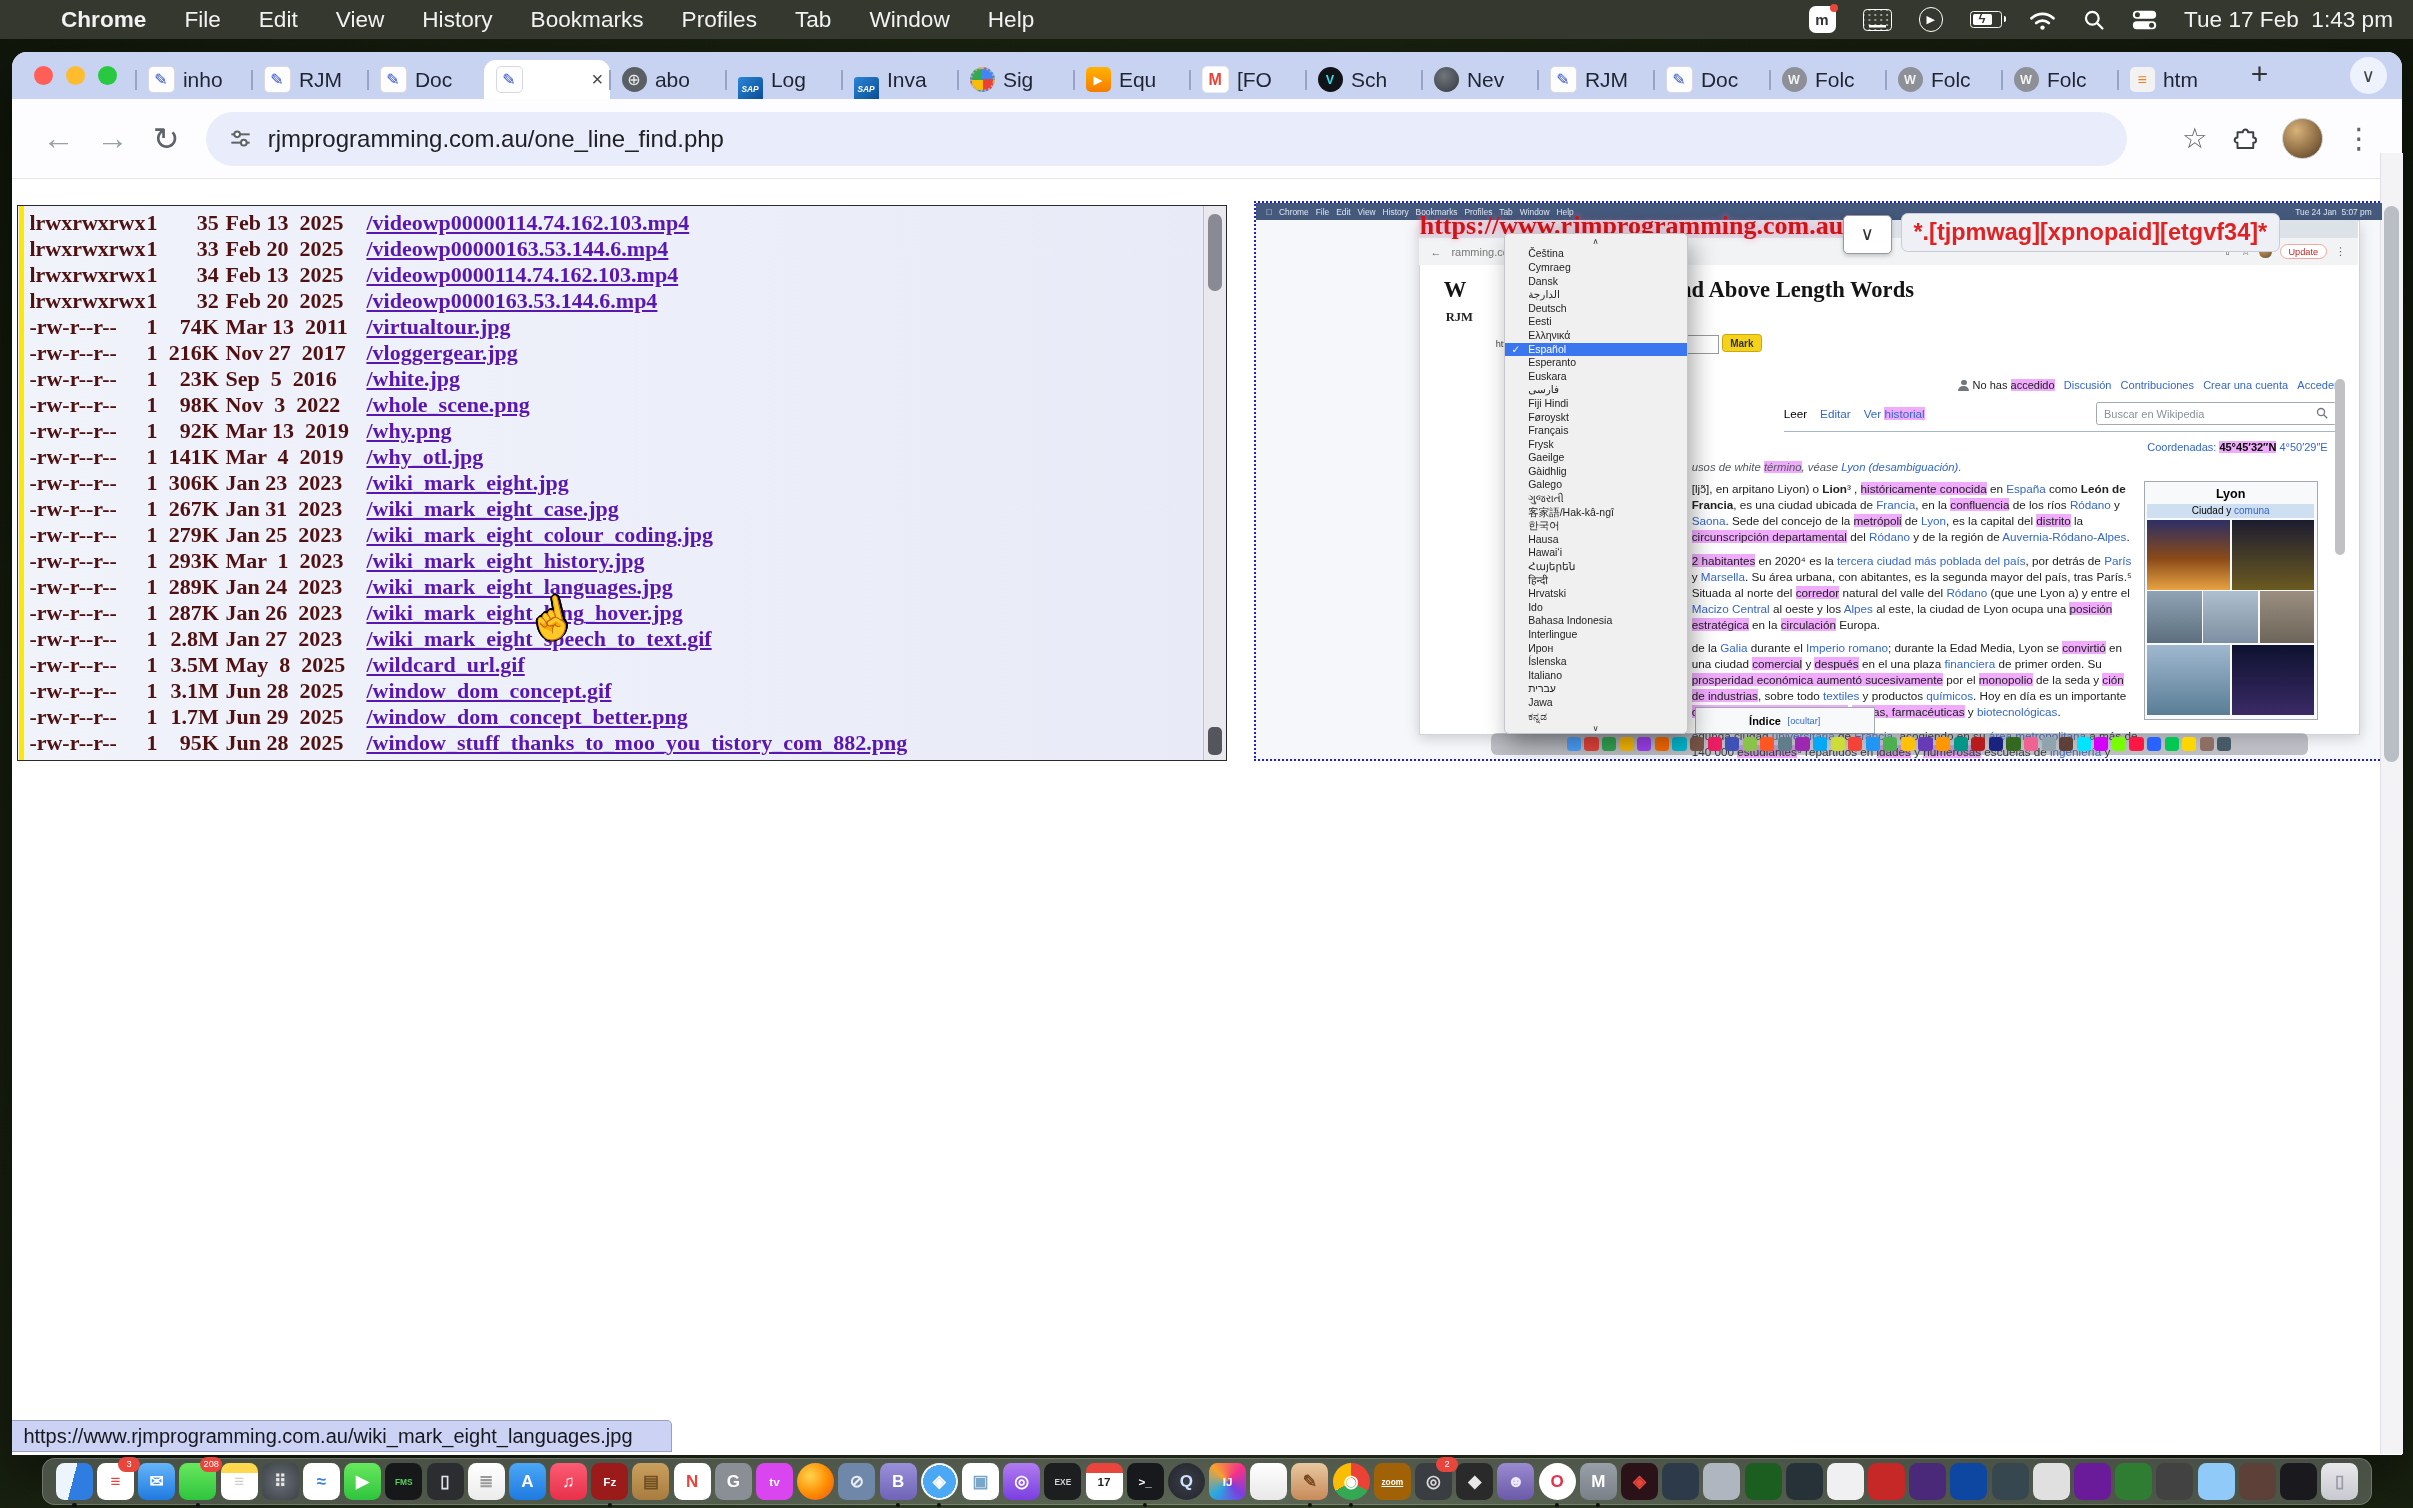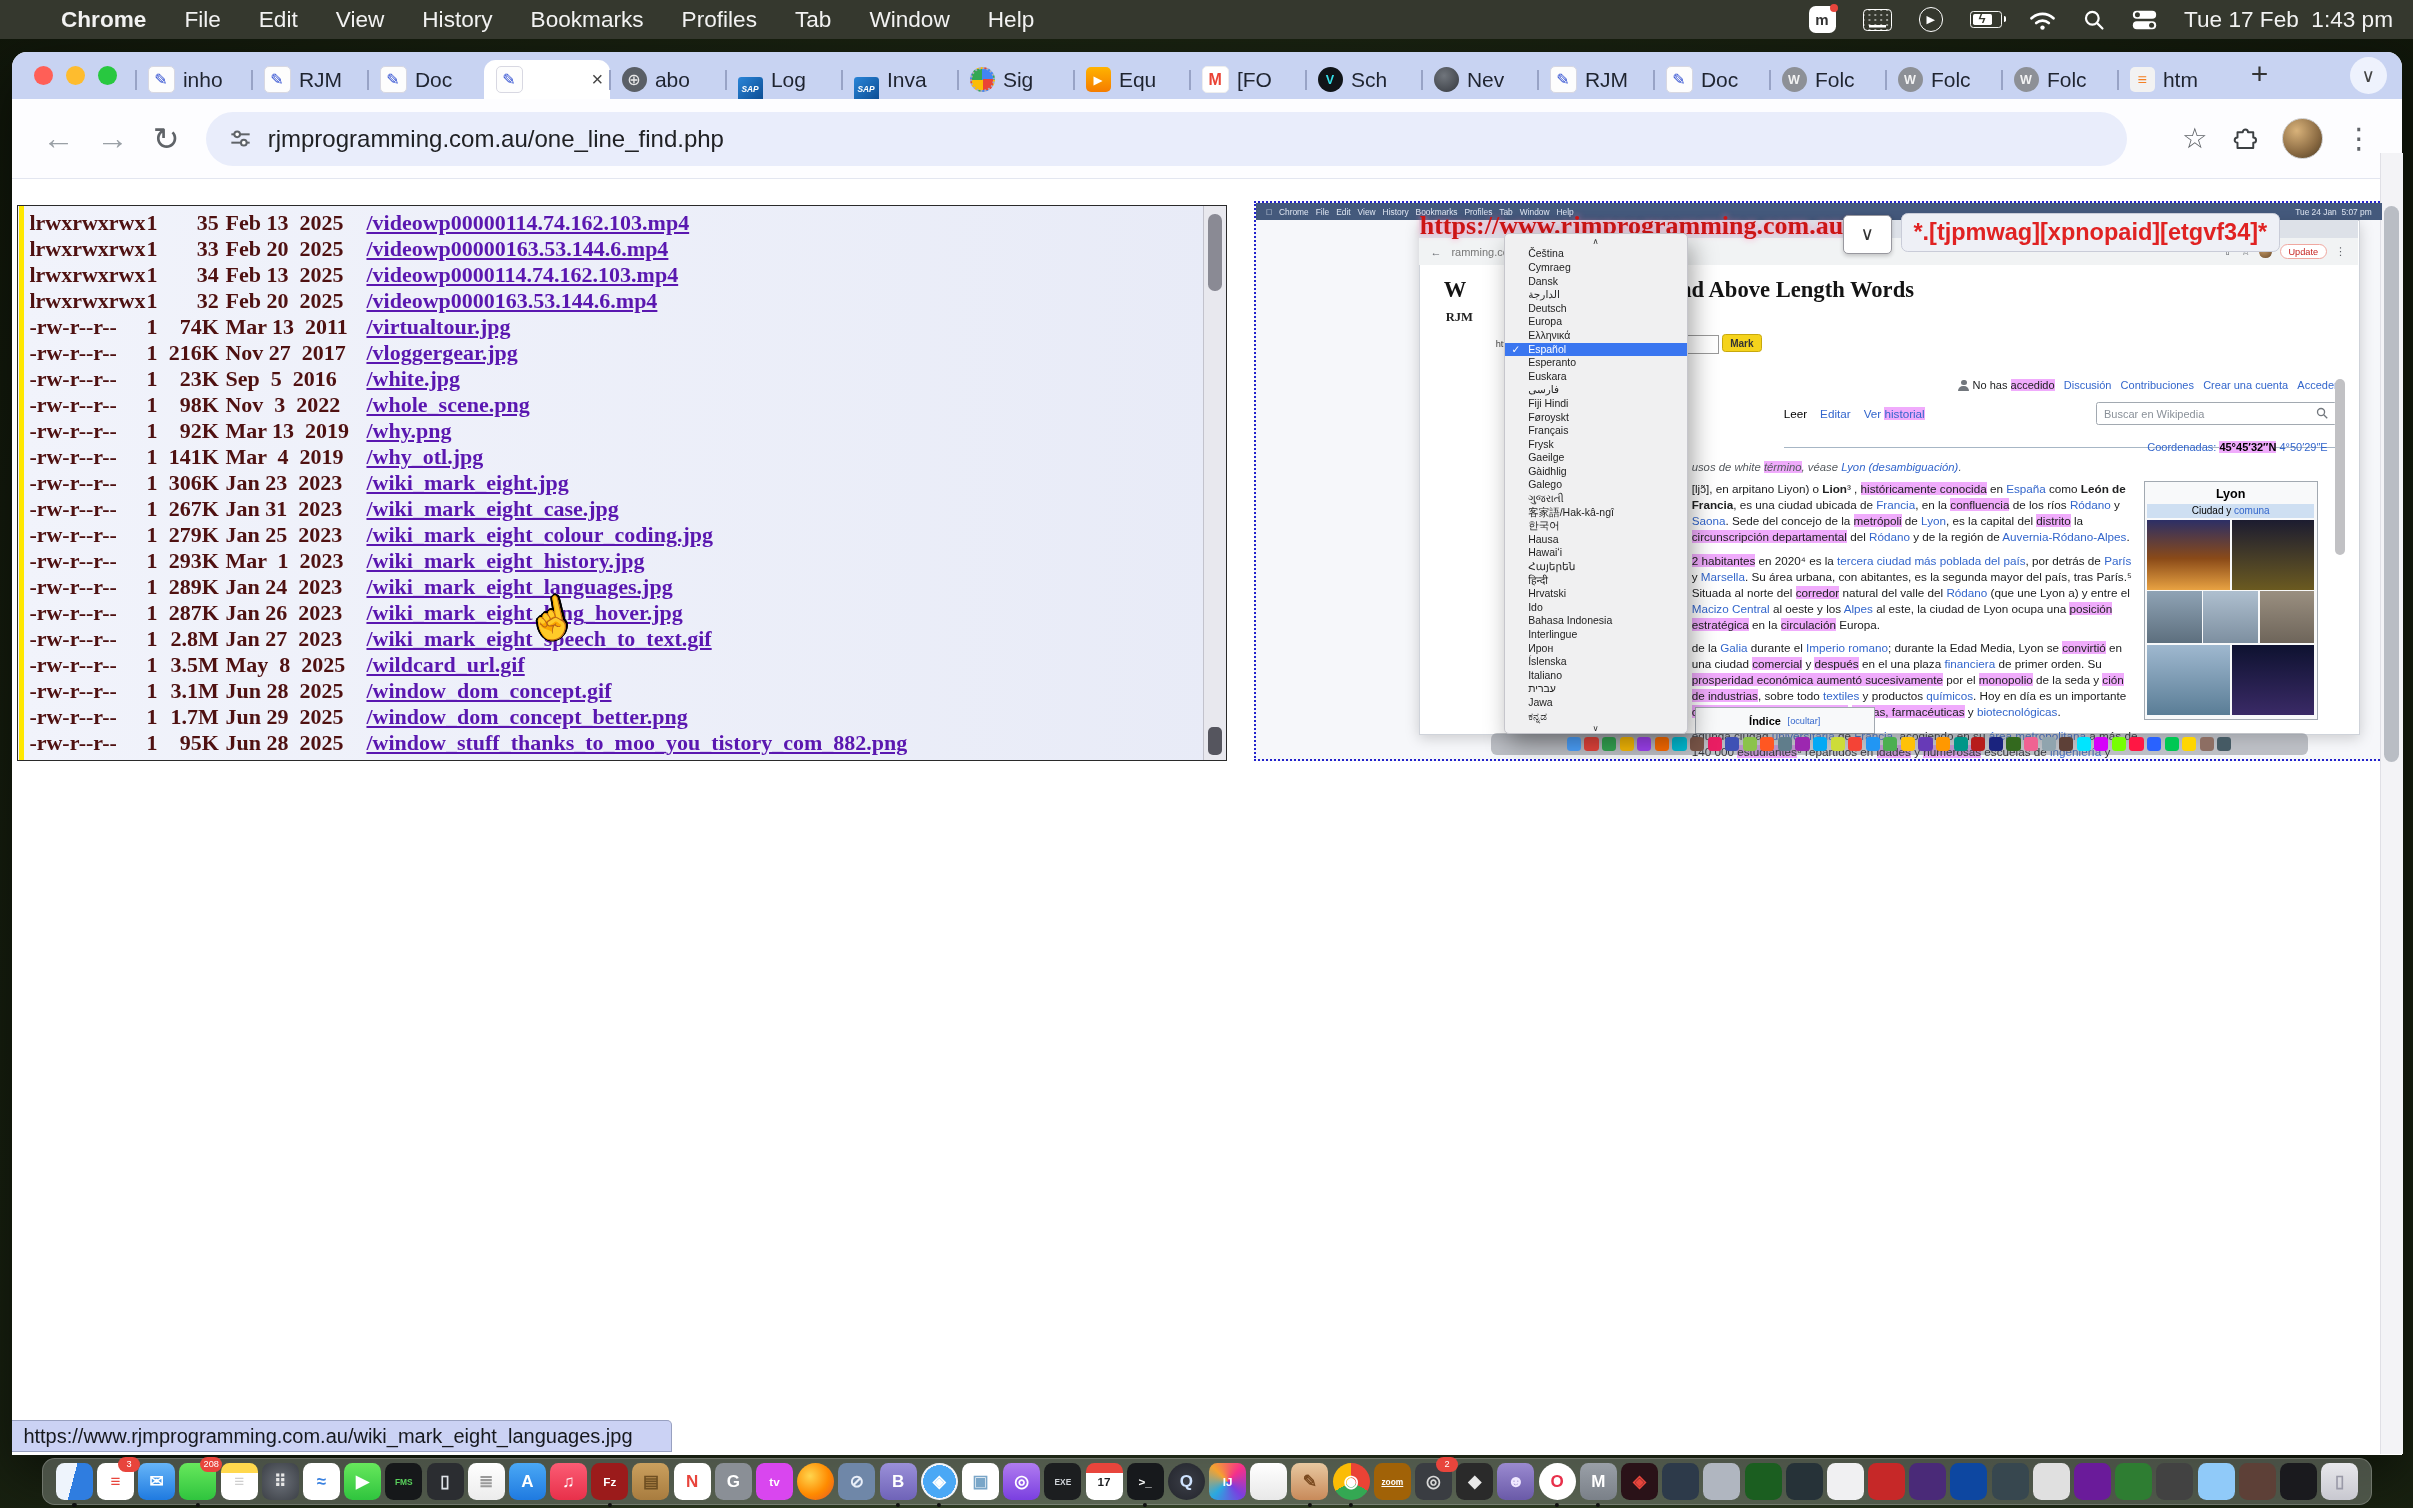--- a/index.html
+++ b/index.html
@@ -120,21 +120,21 @@
   .ddarrow{height:11.7px;line-height:11px;text-align:center;font-size:8.4px;color:#333;}
   .ddrow{height:13.6px;line-height:13.6px;padding-left:23.5px;white-space:nowrap;position:relative;}
   .ddrow.sel{background:#3a76f0;color:#fff;}
   .ddrow .check{position:absolute;left:6.7px;top:0;}
   
   .w-userlinks{position:absolute;right:44px;top:176px;font-size:11px;color:#202122;z-index:2;display:flex;align-items:center;gap:4.2px;white-space:pre;}
   .w-person{width:10px;height:11px;position:relative;display:inline-block;}
   .w-person::before{content:"";position:absolute;left:2.5px;top:0;width:5.9px;height:5.9px;border-radius:50%;background:#72777d;}
   .w-person::after{content:"";position:absolute;left:0;bottom:0;width:11px;height:5px;border-radius:5.9px 5.9px 0 0;background:#72777d;}
   .w-tabsrow{position:absolute;left:528px;top:199px;right:45px;display:flex;align-items:center;font-size:11.7px;z-index:2;
-             border-bottom:0.8px solid #a7b6c5;padding-bottom:22px;white-space:pre;}
+             border-bottom:0.8px solid #a7b6c5;padding-bottom:6px;white-space:pre;}
   .w-search{margin-left:auto;width:225px;height:21px;border:0.8px solid #a2a9b1;border-radius:2.5px;background:#fff;
             display:flex;align-items:center;padding:0 6.7px;color:#8a9199;font-size:11px;gap:5px;}
   .w-search .mag{margin-left:auto;}
   .w-coords{position:absolute;right:54px;top:238px;font-size:11px;z-index:2;white-space:pre;}
   .w-hatnote{position:absolute;left:436px;top:258px;width:444px;font-size:11.3px;color:#54595d;z-index:2;}
   .w-paras{position:absolute;left:436px;top:278px;width:448px;font-size:11.7px;line-height:16px;color:#202122;z-index:2;}
   .w-paras p{margin:0 0 7.5px 0;}
   .sg-h{background:#f0abfc;}
   .sg-l{color:#3366cc;}
   .sg-i{font-style:italic;}
@@ -518,21 +518,21 @@
     <span class="p-markinput"></span>
     <span class="p-markbtn">Mark</span>
 
     <div class="p-dd" id="ddlist">
         <div class="ddarrow">∧</div>
         <div class="ddrow">Čeština</div>
         <div class="ddrow">Cymraeg</div>
         <div class="ddrow">Dansk</div>
         <div class="ddrow">الدارجة</div>
         <div class="ddrow">Deutsch</div>
-        <div class="ddrow">Europa</div>
+        <div class="ddrow">Eesti</div>
         <div class="ddrow">Ελληνικά</div>
         <div class="ddrow sel">Español<span class="check">✓</span></div>
         <div class="ddrow">Esperanto</div>
         <div class="ddrow">Euskara</div>
         <div class="ddrow">فارسی</div>
         <div class="ddrow">Fiji Hindi</div>
         <div class="ddrow">Føroyskt</div>
         <div class="ddrow">Français</div>
         <div class="ddrow">Frysk</div>
         <div class="ddrow">Gaeilge</div>

